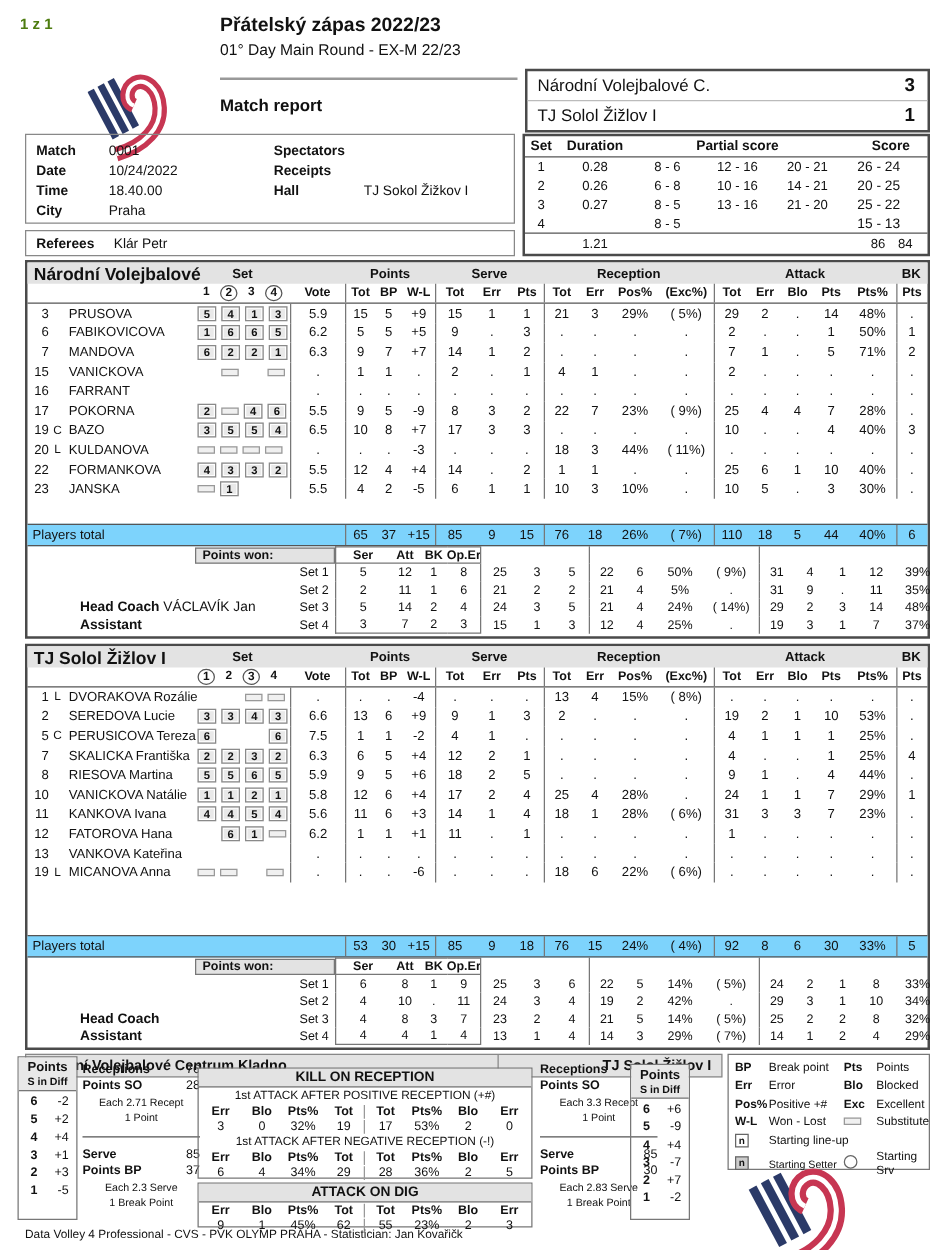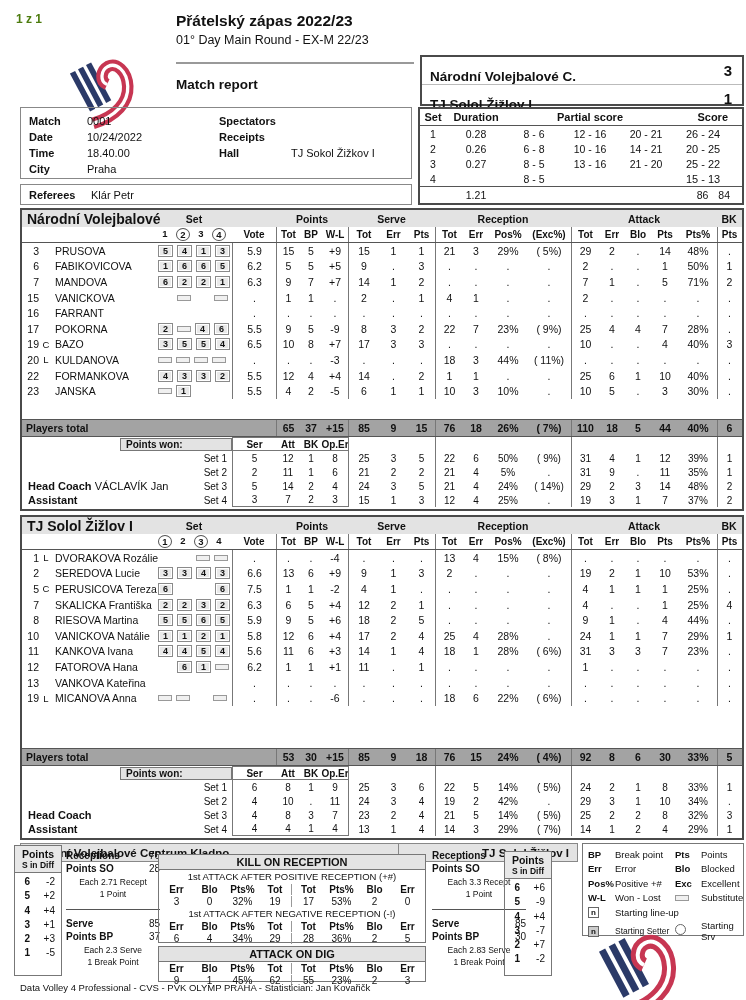--- a/index.html
+++ b/index.html
@@ -14,21 +14,21 @@
   .logo-top { left:70px; top:50px; width:66px; height:84px; }
   .logo-bottom { left:598px; top:930px; width:82px; height:88px; }
   .titleblock { left:176px; top:12px; width:250px; }
   .title { font-size:15.5px; font-weight:bold; white-space:nowrap; }
   .subtitle { font-size:12.5px; margin-top:3px; white-space:nowrap; }
   .rule { width:238px; border-top:2px solid #999; margin-top:15px; }
   .reportlabel { font-size:13.5px; font-weight:bold; margin-top:13px; }
   .resultbox { left:420px; top:55px; width:324px; height:51px; border:2px solid #4a4a4a; display:flex; flex-direction:column; }
   .resrow { flex:1; display:flex; align-items:center; justify-content:space-between; padding:0 10px 0 8px; }
   .resrow + .resrow { border-top:1px solid #bbb; }
-  .resname { font-weight:bold; font-size:13.5px;margin-top:12px; }
+  .resname { font-weight:normal; font-size:13.5px; }
   .ressets { font-weight:bold; font-size:15px; }
   
   .infobox { left:20px; top:107px; width:392px; height:72px; border:1px solid #888; padding:5px 0 0 8px; display:flex; }
   .infocol  { width:190px; }
   .inforow { display:flex; height:16px; align-items:center; }
   .inflabel { width:58px; font-weight:bold; font-size:11px; }
   .inflabel2 { width:72px; font-weight:bold; font-size:11px; }
   .infval { font-size:11px; white-space:nowrap; }
   .refbox { left:20px; top:184px; width:392px; height:21px; border:1px solid #888; display:flex; align-items:center; padding-left:8px; }
   .reflabel { width:62px; font-weight:bold; font-size:11px; }
@@ -67,23 +67,23 @@
   .players { flex:none; }
   .prow { height:15.6px; font-size:10.5px; }
   .num { justify-content:flex-end; padding-right:1px; }
   .role { font-size:9.5px; }
   .pname { padding-left:3px; }
   .setcell { display:inline-flex; align-items:center; justify-content:center; }
   .box { width:15px; height:12px; border:1px solid #8a8a8a; background:#e9e9e9; box-shadow:inset 0 0 0 1px #fff; font-size:9px; font-weight:bold; }
   .dash { width:14px; height:6px; border:1px solid #999; background:#f0f0f0; }
   .empty { width:15px; height:12px; }
   .spacer { flex:1; }
-  .trow { height:18px; background:#a3a3a3; border-top:1px solid #555; border-bottom:1px solid #555; font-weight:bold; font-size:10.5px; flex:none; }
+  .trow { height:18px; background:#7dd3fc; border-top:1px solid #555; border-bottom:1px solid #555; font-weight:normal; font-size:10.5px; flex:none; }
   .tlabel { grid-column:1/9; padding-left:4px; }
-  .pwwrap { position:relative; flex:none; padding-bottom:2px; }
+  .pwwrap { position:relative; flex:none; padding-bottom:2px;margin-left:36px; }
   .pwhead { height:14px; font-size:10px; }
   .pwlabelcell { grid-column:1/8; display:flex; justify-content:flex-end; height:100%; align-items:center; }
   .pwbox { border:1px solid #777; background:#e3e3e3; font-weight:bold; width:112px; height:13px; display:flex; align-items:center; padding-left:5px; }
   .pwh { font-weight:bold; border-top:1px solid #777; border-bottom:1px solid #777; }
   .pwl { border-left:1px solid #777; }
   .pwrow { height:14px; font-size:10px; }
   .pwsetlabel { grid-column:1/8; display:flex; justify-content:flex-end; align-items:center; padding-right:5px; height:100%; }
   .pwv0 { border-left:1px solid #777; }
   .pwrows > .pwrow:last-child .pwv { border-bottom:1px solid #777; }
   .coach { position:absolute; left:6px; bottom:2px; font-size:11px; line-height:14px; }

